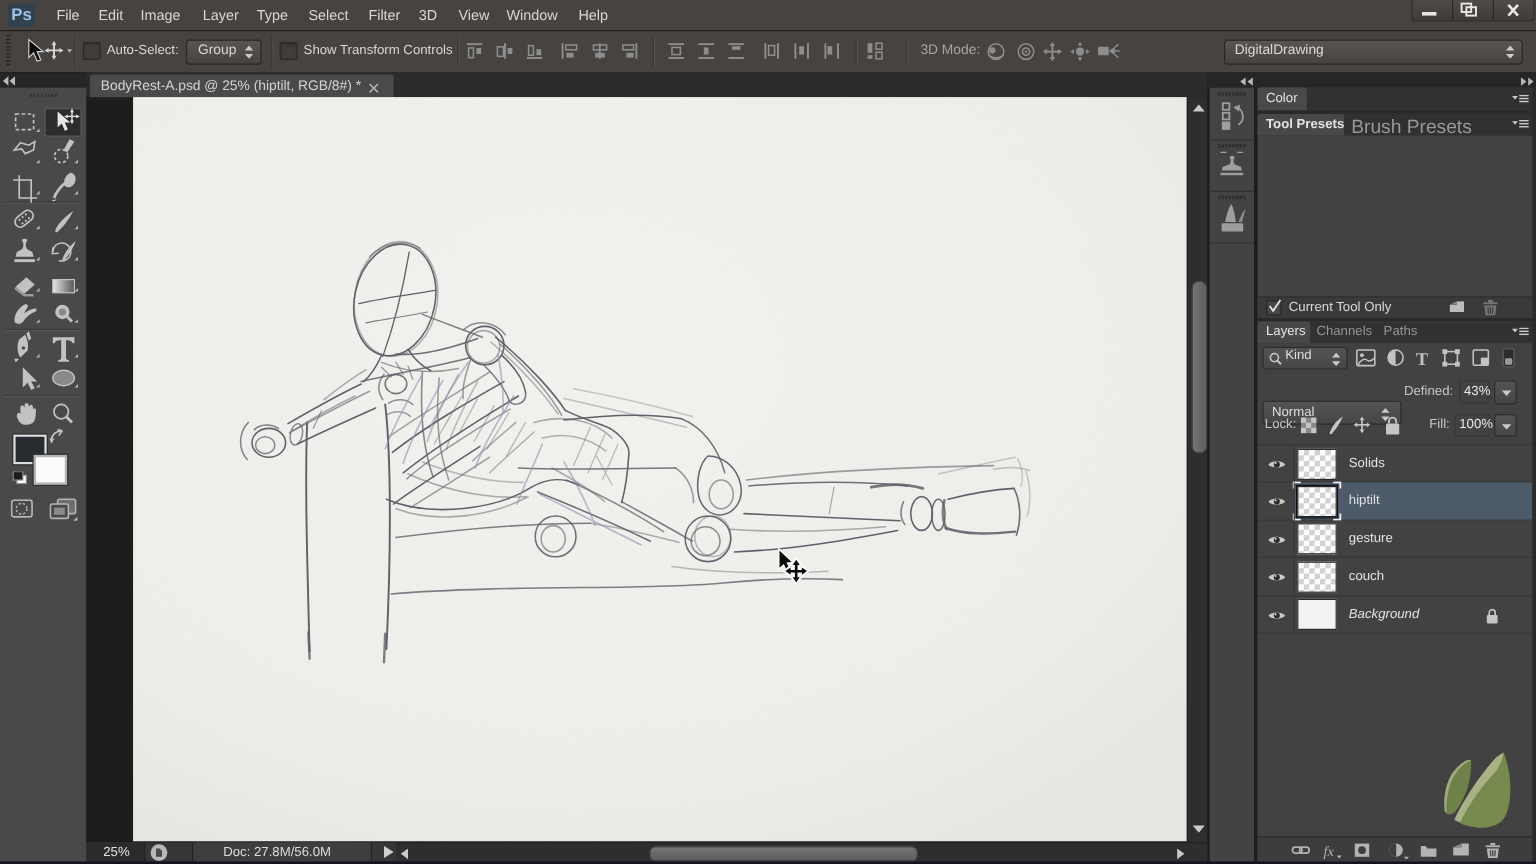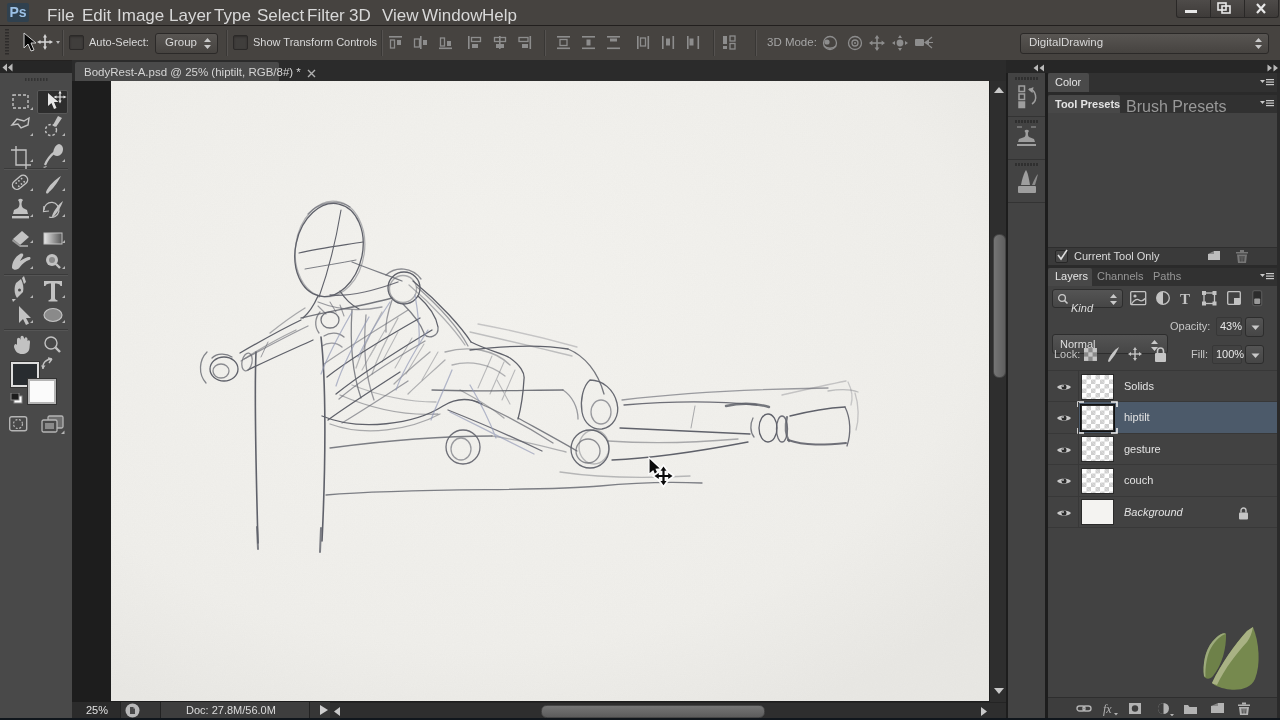--- a/index.html
+++ b/index.html
@@ -1,20 +1,20 @@
 <!DOCTYPE html>
 <html><head>
 <meta charset="utf-8">
 <style>
   html,body{margin:0;padding:0;}
   *{-webkit-font-smoothing:antialiased;}
   #app{position:relative;width:1280px;height:720px;overflow:hidden;
        font-family:"Liberation Sans",sans-serif;background:#1d1d1d;}
   .abs{position:absolute;}
-  .txt{color:#d8d8d8;font-size:17px;white-space:nowrap;}
+  .txt{color:#d8d8d8;font-size:12px;white-space:nowrap;}
   .lrow{left:0;width:229px;height:31.4px;border-bottom:1px solid #383838;box-sizing:border-box;}
   .lrow .eye{position:absolute;left:8px;top:10px;width:16px;height:12px;}
   .lrow::after{content:"";position:absolute;left:30px;top:0;width:1px;height:31.4px;background:#383838;}
   .thumb{position:absolute;left:33px;top:2.5px;width:33px;height:26px;border:1px solid #2a2a2a;box-sizing:border-box;}
   .checker{background-color:#fff;background-image:linear-gradient(45deg,#cfcfcf 25%,transparent 25%,transparent 75%,#cfcfcf 75%),linear-gradient(45deg,#cfcfcf 25%,transparent 25%,transparent 75%,#cfcfcf 75%);background-position:0 0,4.5px 4.5px;background-size:9px 9px;}
   .lname{position:absolute;left:76px;top:9px;font-size:11px;color:#e2e2e2;white-space:nowrap;}
 </style>
 </head>
 <body>
 <div id="app">
@@ -367,21 +367,21 @@
       </svg>
     <svg class="abs" style="left:41px;top:342px;" width="24" height="20">
         <rect x="7" y="1" width="15" height="12" rx="1.5" fill="#6e6e6e" stroke="#b5b5b5" stroke-width="1.3"></rect>
         <rect x="1" y="5" width="15" height="12" rx="1.5" fill="#494949" stroke="#b5b5b5" stroke-width="1.3"></rect>
         <rect x="4" y="8" width="9" height="6" fill="#8a8a8a"></rect>
         <path d="M 20 19 l 3.5 0 l 0 -3.5 Z" fill="#b5b5b5"></path>
       </svg>
   </div>
 
   <div class="abs" id="tabbar" style="left:72px;top:60px;width:934px;height:21px;background:#2b2b2b;">
-    <div class="abs" style="left:3px;top:2px;width:204px;height:20.5px;background:#4a4a4a;border-radius:2px 2px 0 0;">
+    <div class="abs" style="left:3px;top:2px;width:253px;height:20.5px;background:#4a4a4a;border-radius:2px 2px 0 0;">
       <div class="abs" style="left:9px;top:4px;font-size:11.5px;color:#d4d4d4;white-space:nowrap;">BodyRest-A.psd @ 25% (hiptilt, RGB/8#) *</div>
       <svg class="abs" style="left:232px;top:7px" width="9" height="9">
           <path d="M 1 1 L 8 8 M 8 1 L 1 8" stroke="#b0b0b0" stroke-width="1.4"></path>
         </svg>
     </div>
   </div>
   <svg class="abs" style="left:2px;top:63px;" width="12" height="9">
       <path d="M 5 0.5 L 0.5 4.5 L 5 8.5 Z M 10.5 0.5 L 6 4.5 L 10.5 8.5 Z" fill="#b9b9b9"></path>
     </svg>
   <div class="abs" id="paste" style="left:72px;top:81px;width:934px;height:621px;background:#1d1d1d;"></div>
@@ -732,21 +732,21 @@
               <rect x="6" y="5" width="8" height="1.2"></rect>
             </g>
           </svg>
       </div>
 
       <div class="abs" style="left:4px;top:21px;width:71px;height:19px;background:linear-gradient(#545454,#464646);border:1px solid #2d2d2d;border-radius:3px;box-sizing:border-box;">
         <svg class="abs" style="left:4px;top:3px;" width="12" height="12">
             <circle cx="5" cy="5" r="3.4" fill="none" stroke="#c9c9c9" stroke-width="1.3"></circle>
             <path d="M 7.5 7.5 L 10.5 10.5" stroke="#c9c9c9" stroke-width="1.6"></path>
           </svg>
-        <div class="abs" style="left:18px;top:12px;font-size:11px;color:#dedede;font-style:italic;">Kind</div>
+        <div class="abs" style="left:18px;top:0;font-size:11px;color:#dedede;">Kind</div>
         <svg class="abs" style="left:56px;top:4px;" width="9" height="11">
             <path d="M 4.5 0 L 1 4 L 8 4 Z M 4.5 11 L 1 7 L 8 7 Z" fill="#c9c9c9"></path>
           </svg>
       </div>
       <svg class="abs" style="left:82px;top:22px;" width="140" height="18">
         <g stroke="#c3c3c3" fill="none" stroke-width="1.3">
           <g transform="translate(0,1)">
               <rect x="0.7" y="0.7" width="15" height="13" rx="1"></rect>
               <circle cx="5" cy="5" r="1.6" fill="#c3c3c3" stroke="none"></circle>
               <path d="M 1.5 13 C 4 9 7 7.5 9 9 C 11 10.5 13 10 15 7.5"></path>
@@ -775,21 +775,21 @@
             </g>
         </g>
       </svg>
 
       <div class="abs" style="left:4px;top:66px;width:116px;height:20px;background:linear-gradient(#545454,#464646);border:1px solid #2d2d2d;border-radius:3px;box-sizing:border-box;">
         <div class="abs" style="left:7px;top:3px;font-size:11px;color:#dedede;">Normal</div>
         <svg class="abs" style="left:97px;top:4.5px;" width="9" height="11">
             <path d="M 4.5 0 L 1 4 L 8 4 Z M 4.5 11 L 1 7 L 8 7 Z" fill="#c9c9c9"></path>
           </svg>
       </div>
-      <div class="abs" style="left:122px;top:52px;font-size:11px;color:#c6c6c6;">Opacity:</div>
+      <div class="abs" style="left:122px;top:52px;font-size:11px;color:#c6c6c6;">Defined:</div>
       <div class="abs" style="left:168px;top:49px;width:26px;height:19px;border:1px solid #373737;border-radius:2px;box-sizing:border-box;"></div>
       <div class="abs" style="left:172px;top:52px;font-size:11px;color:#e8e8e8;">43%</div>
       <div class="abs" style="left:197px;top:49px;width:19px;height:20px;background:linear-gradient(#545454,#464646);border:1px solid #2d2d2d;border-radius:3px;box-sizing:border-box;">
         <svg class="abs" style="left:4.5px;top:7px;" width="9" height="6">
             <path d="M 0.5 0.5 L 8.5 0.5 L 4.5 5 Z" fill="#c9c9c9"></path>
           </svg>
       </div>
 
       <div class="abs" style="left:6px;top:80px;font-size:11px;color:#c6c6c6;">Lock:</div>
       <svg class="abs" style="left:36px;top:78px;" width="100" height="17">

